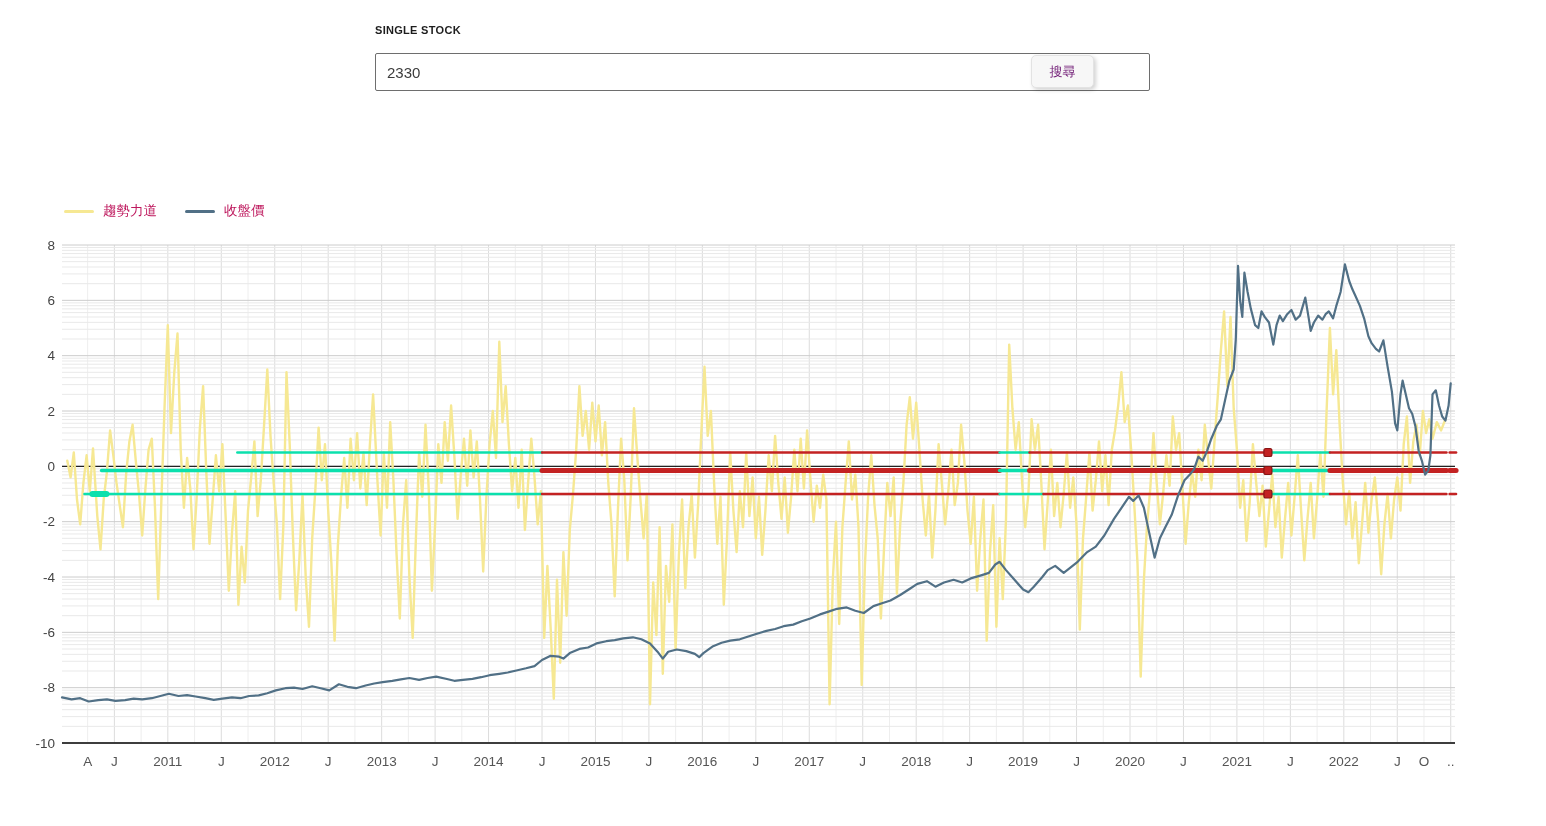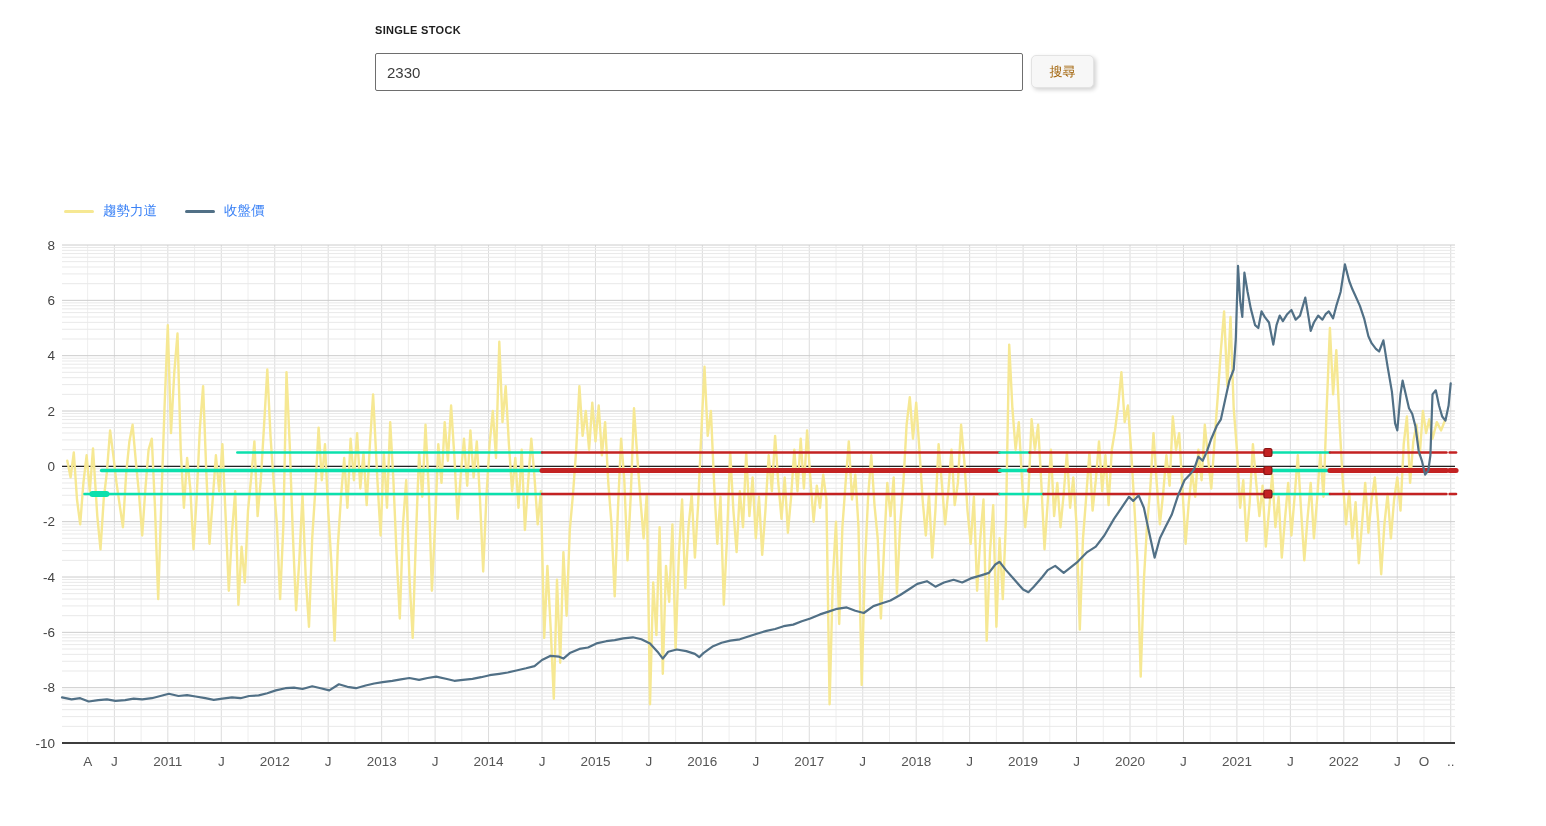--- a/index.html
+++ b/index.html
@@ -1,27 +1,27 @@
 <!DOCTYPE html>
 <html><head>
 <meta charset="utf-8">
 <style>
   html,body{margin:0;padding:0}
   body{width:1546px;height:826px;background:#fff;position:relative;overflow:hidden;
        font-family:"Liberation Sans",sans-serif}
   .page-title{position:absolute;left:375px;top:24px;font-size:11px;font-weight:bold;
        color:#1d1d1d;letter-spacing:.3px}
-  .stock-input{position:absolute;left:375px;top:53px;width:648px;height:38px;
+  .stock-input{position:absolute;left:375px;top:53px;width:775px;height:38px;
        box-sizing:border-box;border:1px solid #6e6e6e;border-radius:2px;background:#fff;
        padding:0 11px;font-size:15px;color:#3c3c3c;font-family:"Liberation Sans",sans-serif;outline:none}
   .search-btn{position:absolute;left:1031px;top:55px;width:63px;height:33px;
-       background:#f7f7f7;border:1px solid #e3e3e3;border-radius:5px;font-size:13px;color:#a16207;
+       background:#f7f7f7;border:1px solid #e3e3e3;border-radius:5px;font-size:13px;color:#701a75;
        box-shadow:2px 2px 4px rgba(0,0,0,.18);font-family:"Liberation Sans",sans-serif;cursor:pointer}
   .legend{position:absolute;left:64px;top:202px;display:flex;align-items:flex-start;gap:28px;
-       font-size:13.5px;color:#3b82f6}
+       font-size:13.5px;color:#be185d}
   .legend-item{display:flex;align-items:center;gap:9px;cursor:pointer}
   .legend-swatch{width:30px;height:3px;border-radius:2px}
   #chart-svg{position:absolute;left:0;top:0}
 </style>
 </head>
 <body>
 
 <div class="page-title">SINGLE STOCK</div>
 <input class="stock-input" value="2330" style="">
 <button class="search-btn">搜尋</button>

